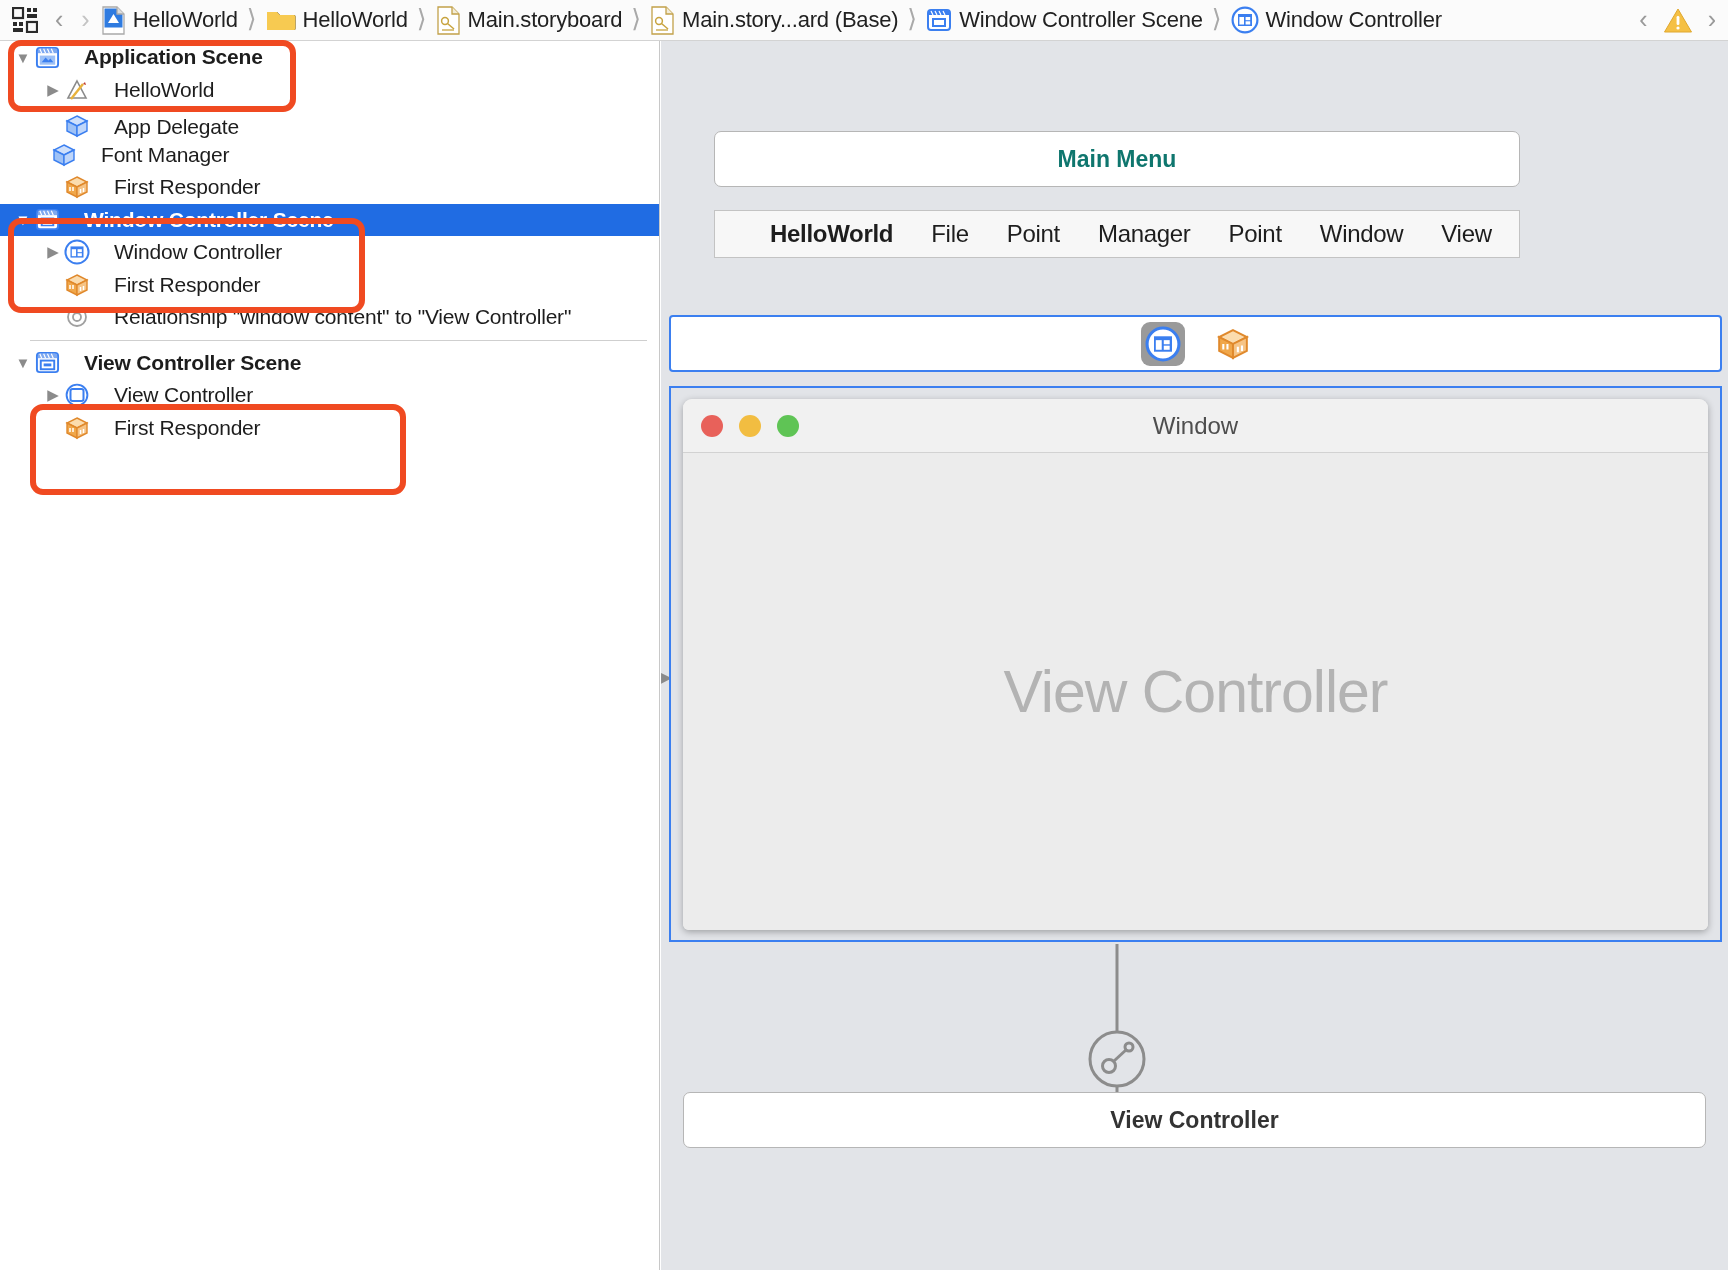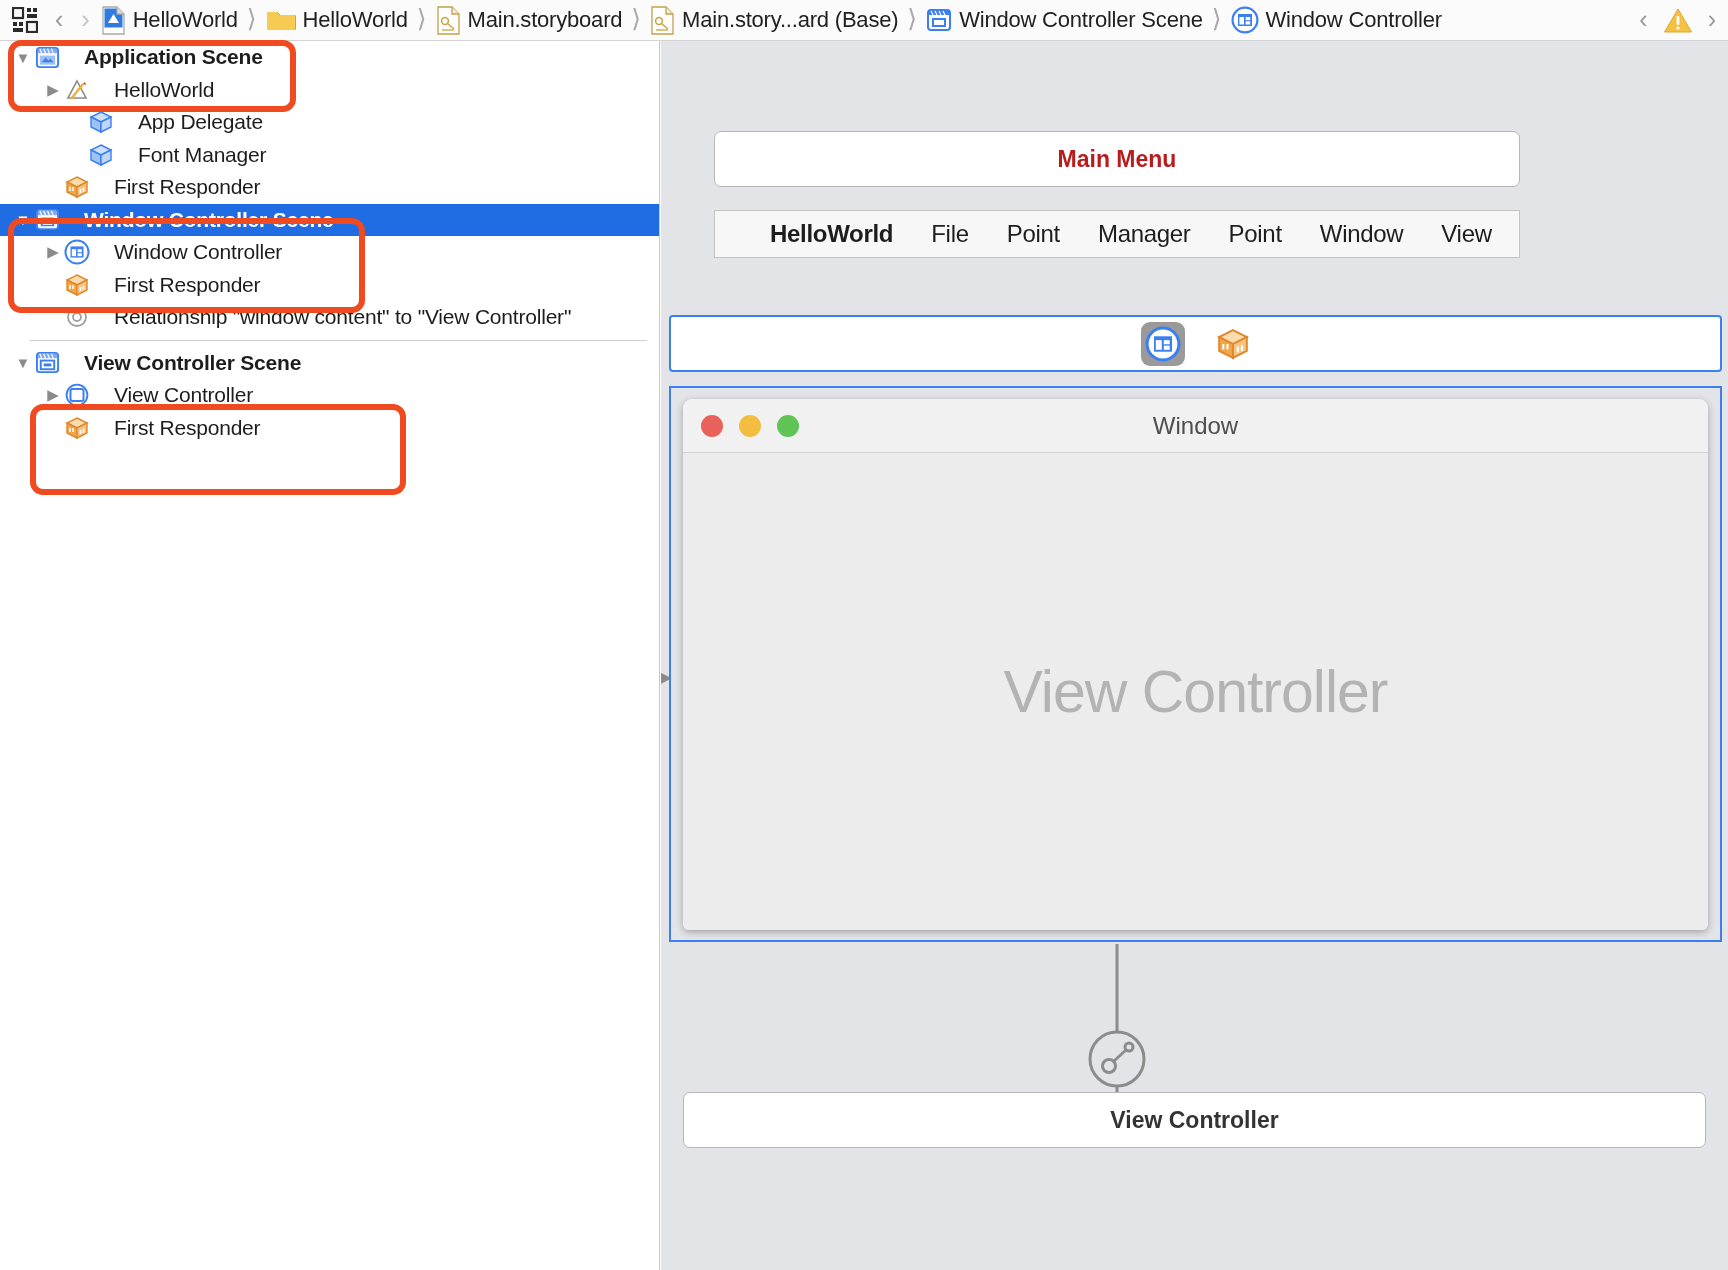--- a/index.html
+++ b/index.html
@@ -62,21 +62,21 @@
   .anno {
     position: absolute; border: 6px solid #f04a21; border-radius: 13px;
     pointer-events: none;
   }
 
   
   .mainmenu-bar {
     position: absolute; left: 53px; top: 90px; width: 806px; height: 56px;
     background: #ffffff; border: 1px solid #b6b6b6; border-radius: 7px;
     display: flex; align-items: center; justify-content: center;
-    font-size: 23px; font-weight: bold; color: #b91c1c;
+    font-size: 23px; font-weight: bold; color: #0f766e;
   }
   .menustrip {
     position: absolute; left: 53px; top: 169px; width: 806px; height: 48px;
     background: #f7f7f7; border: 1px solid #c3c3c3;
     display: flex; align-items: center; padding-left: 55px; gap: 38px;
     font-size: 24px; color: #1d1d1d;
   }
   .menustrip .mi { letter-spacing: -0.3px; }
   .menustrip .mi.app { font-weight: bold; }
 
@@ -271,32 +271,32 @@
       <span class="ico">
         <svg width="26" height="26" viewBox="0 0 26 26">
           <path d="M13 4 L22 21 H4 Z" fill="none" stroke="#8a8a8a" stroke-width="1.6"></path>
           <path d="M7 22 L19 7" stroke="#e8b23c" stroke-width="2.4"></path>
           <path d="M19 7 l2 -2 l1 3 l-3 -1z" fill="#c0392b"></path>
         </svg>
       </span>
       <span class="lbl">HelloWorld</span>
     </div>
 
-    <div class="row" style="padding-left:88px;">
+    <div class="row" style="padding-left:64px;align-items:flex-end;">
       <span class="ico">
         <svg width="26" height="26" viewBox="0 0 26 26">
           <path d="M13 3 L23 8 L13 13 L3 8 Z" fill="#cfe0fb" stroke="#3b7ff0" stroke-width="1.4"></path>
           <path d="M3 8 L13 13 L13 23 L3 18 Z" fill="#9fc2f6" stroke="#3b7ff0" stroke-width="1.4"></path>
           <path d="M23 8 L13 13 L13 23 L23 18 Z" fill="#bfd6fa" stroke="#3b7ff0" stroke-width="1.4"></path>
         </svg>
       </span>
       <span class="lbl">App Delegate</span>
     </div>
 
-    <div class="row" style="padding-left:88px;">
+    <div class="row" style="padding-left:51px;">
       <span class="ico">
         <svg width="26" height="26" viewBox="0 0 26 26">
           <path d="M13 3 L23 8 L13 13 L3 8 Z" fill="#cfe0fb" stroke="#3b7ff0" stroke-width="1.4"></path>
           <path d="M3 8 L13 13 L13 23 L3 18 Z" fill="#9fc2f6" stroke="#3b7ff0" stroke-width="1.4"></path>
           <path d="M23 8 L13 13 L13 23 L23 18 Z" fill="#bfd6fa" stroke="#3b7ff0" stroke-width="1.4"></path>
         </svg>
       </span>
       <span class="lbl">Font Manager</span>
     </div>
 

